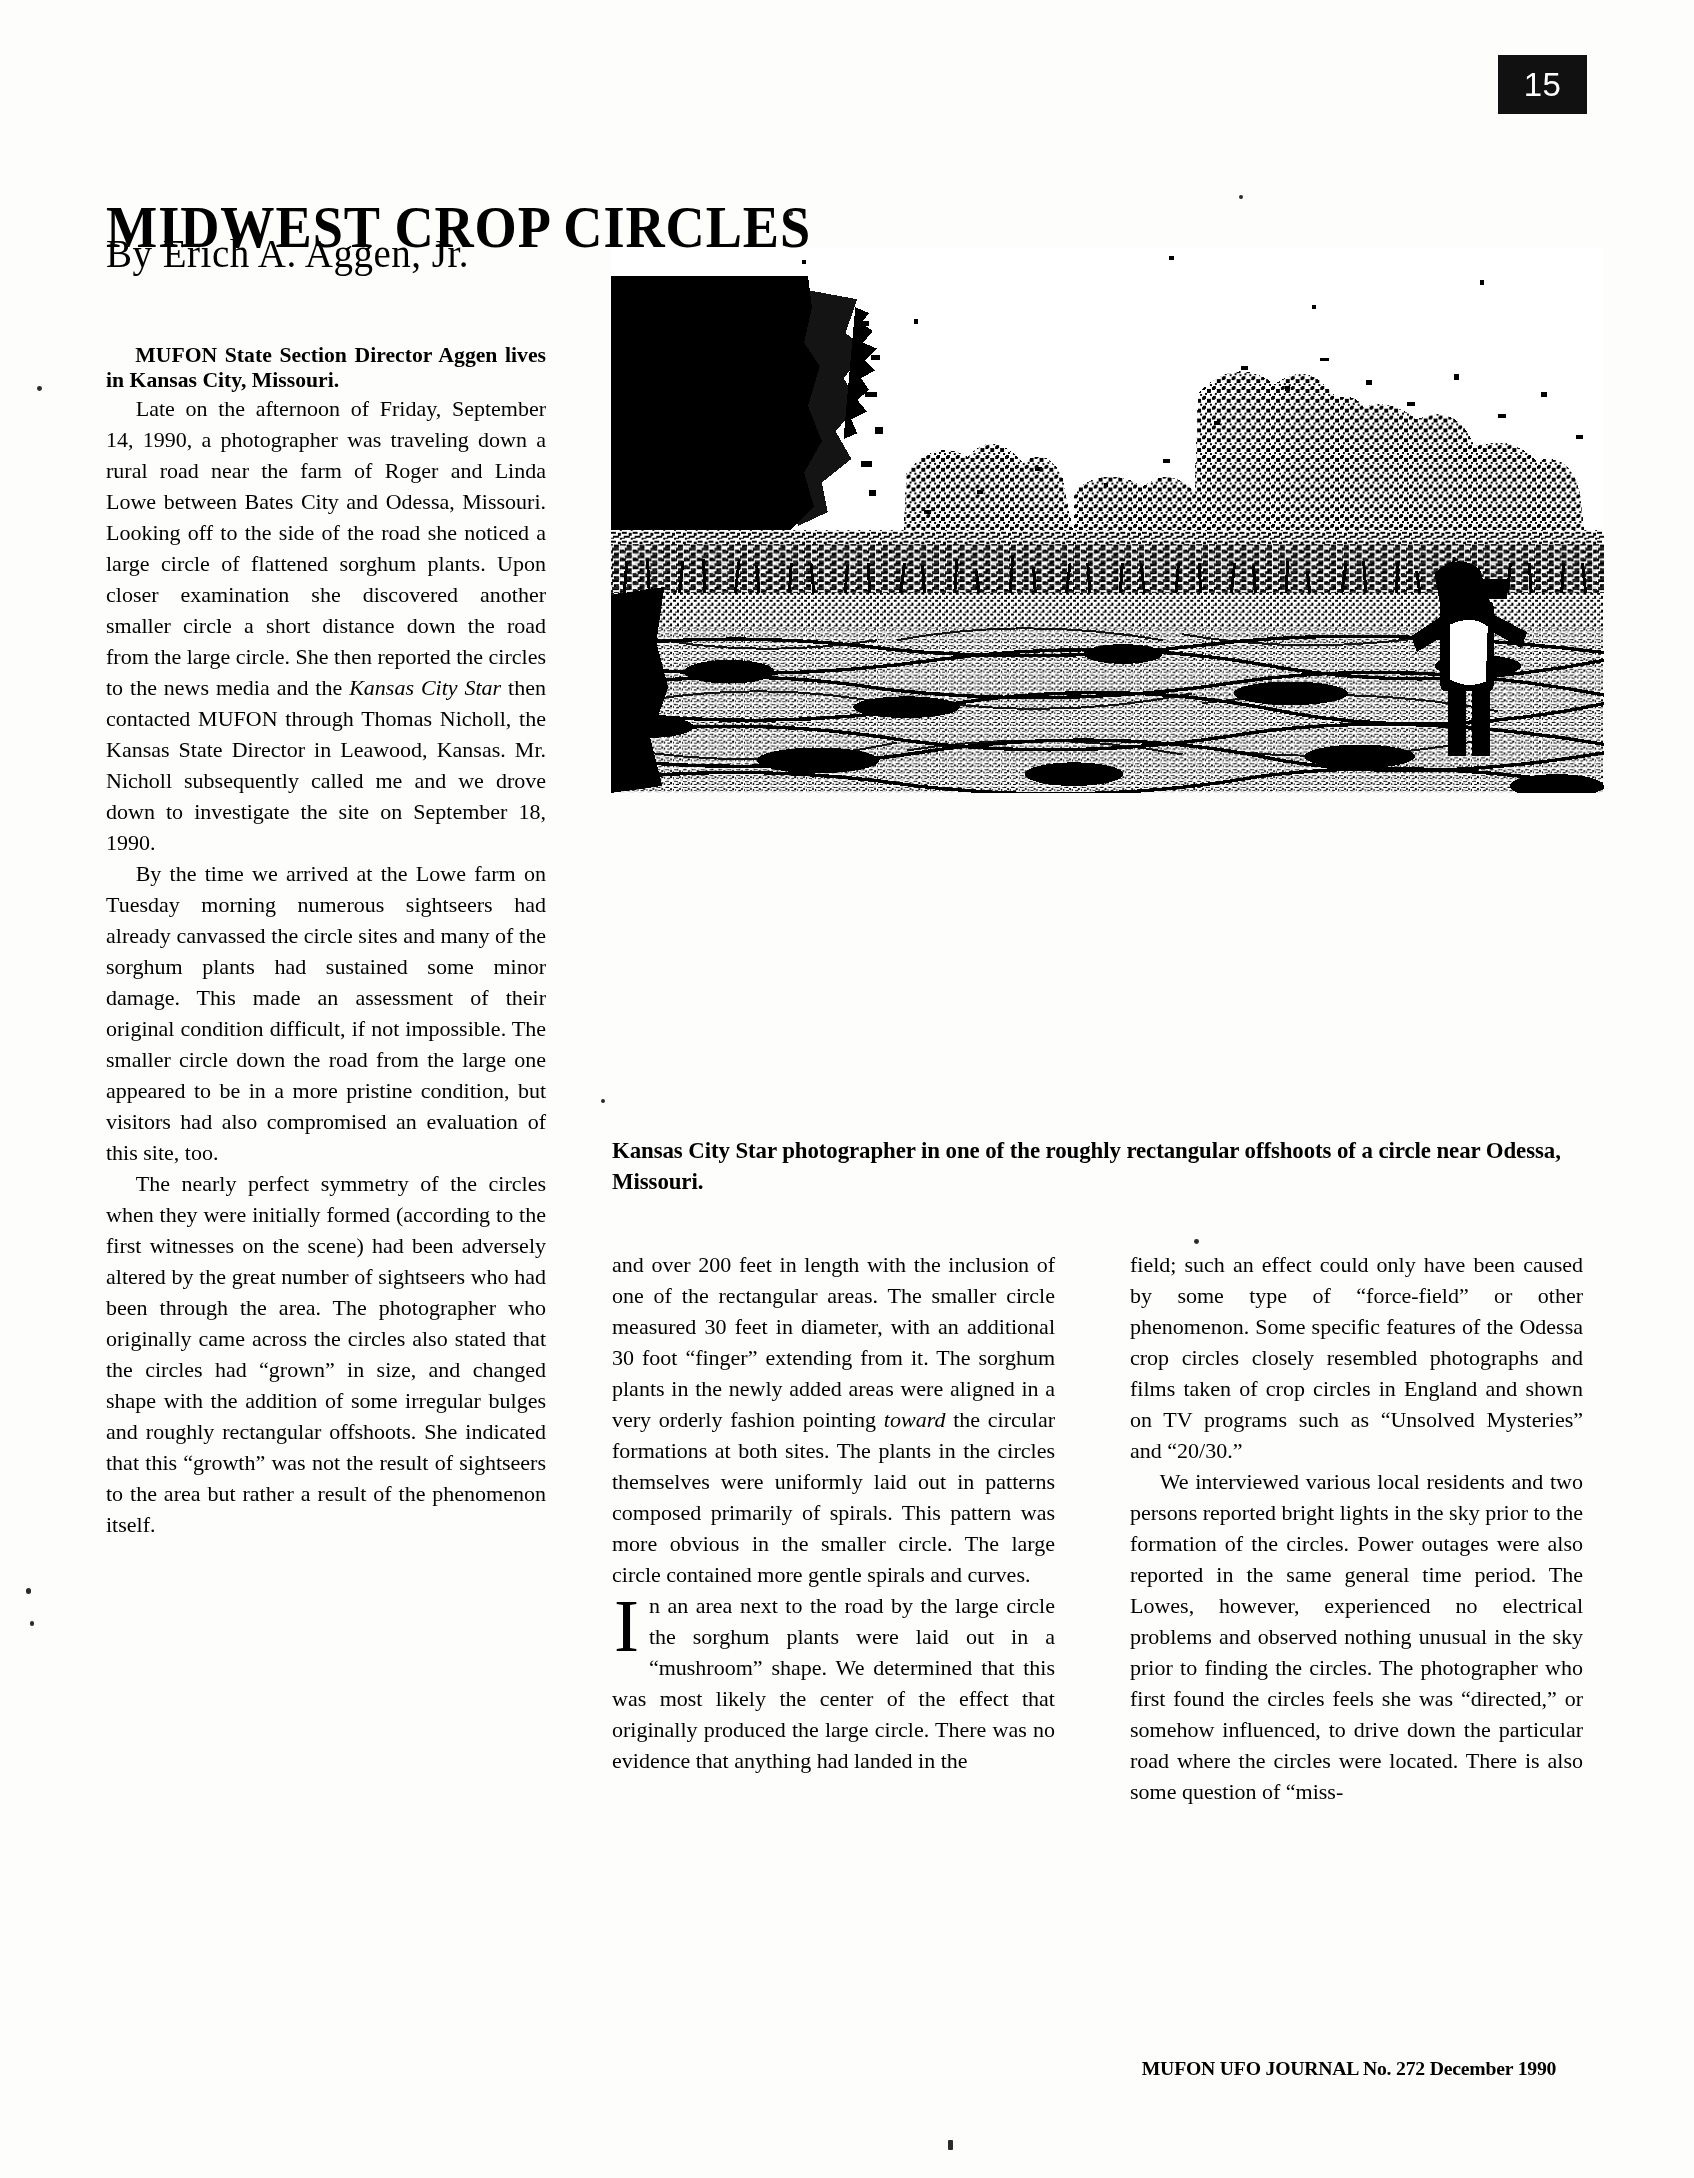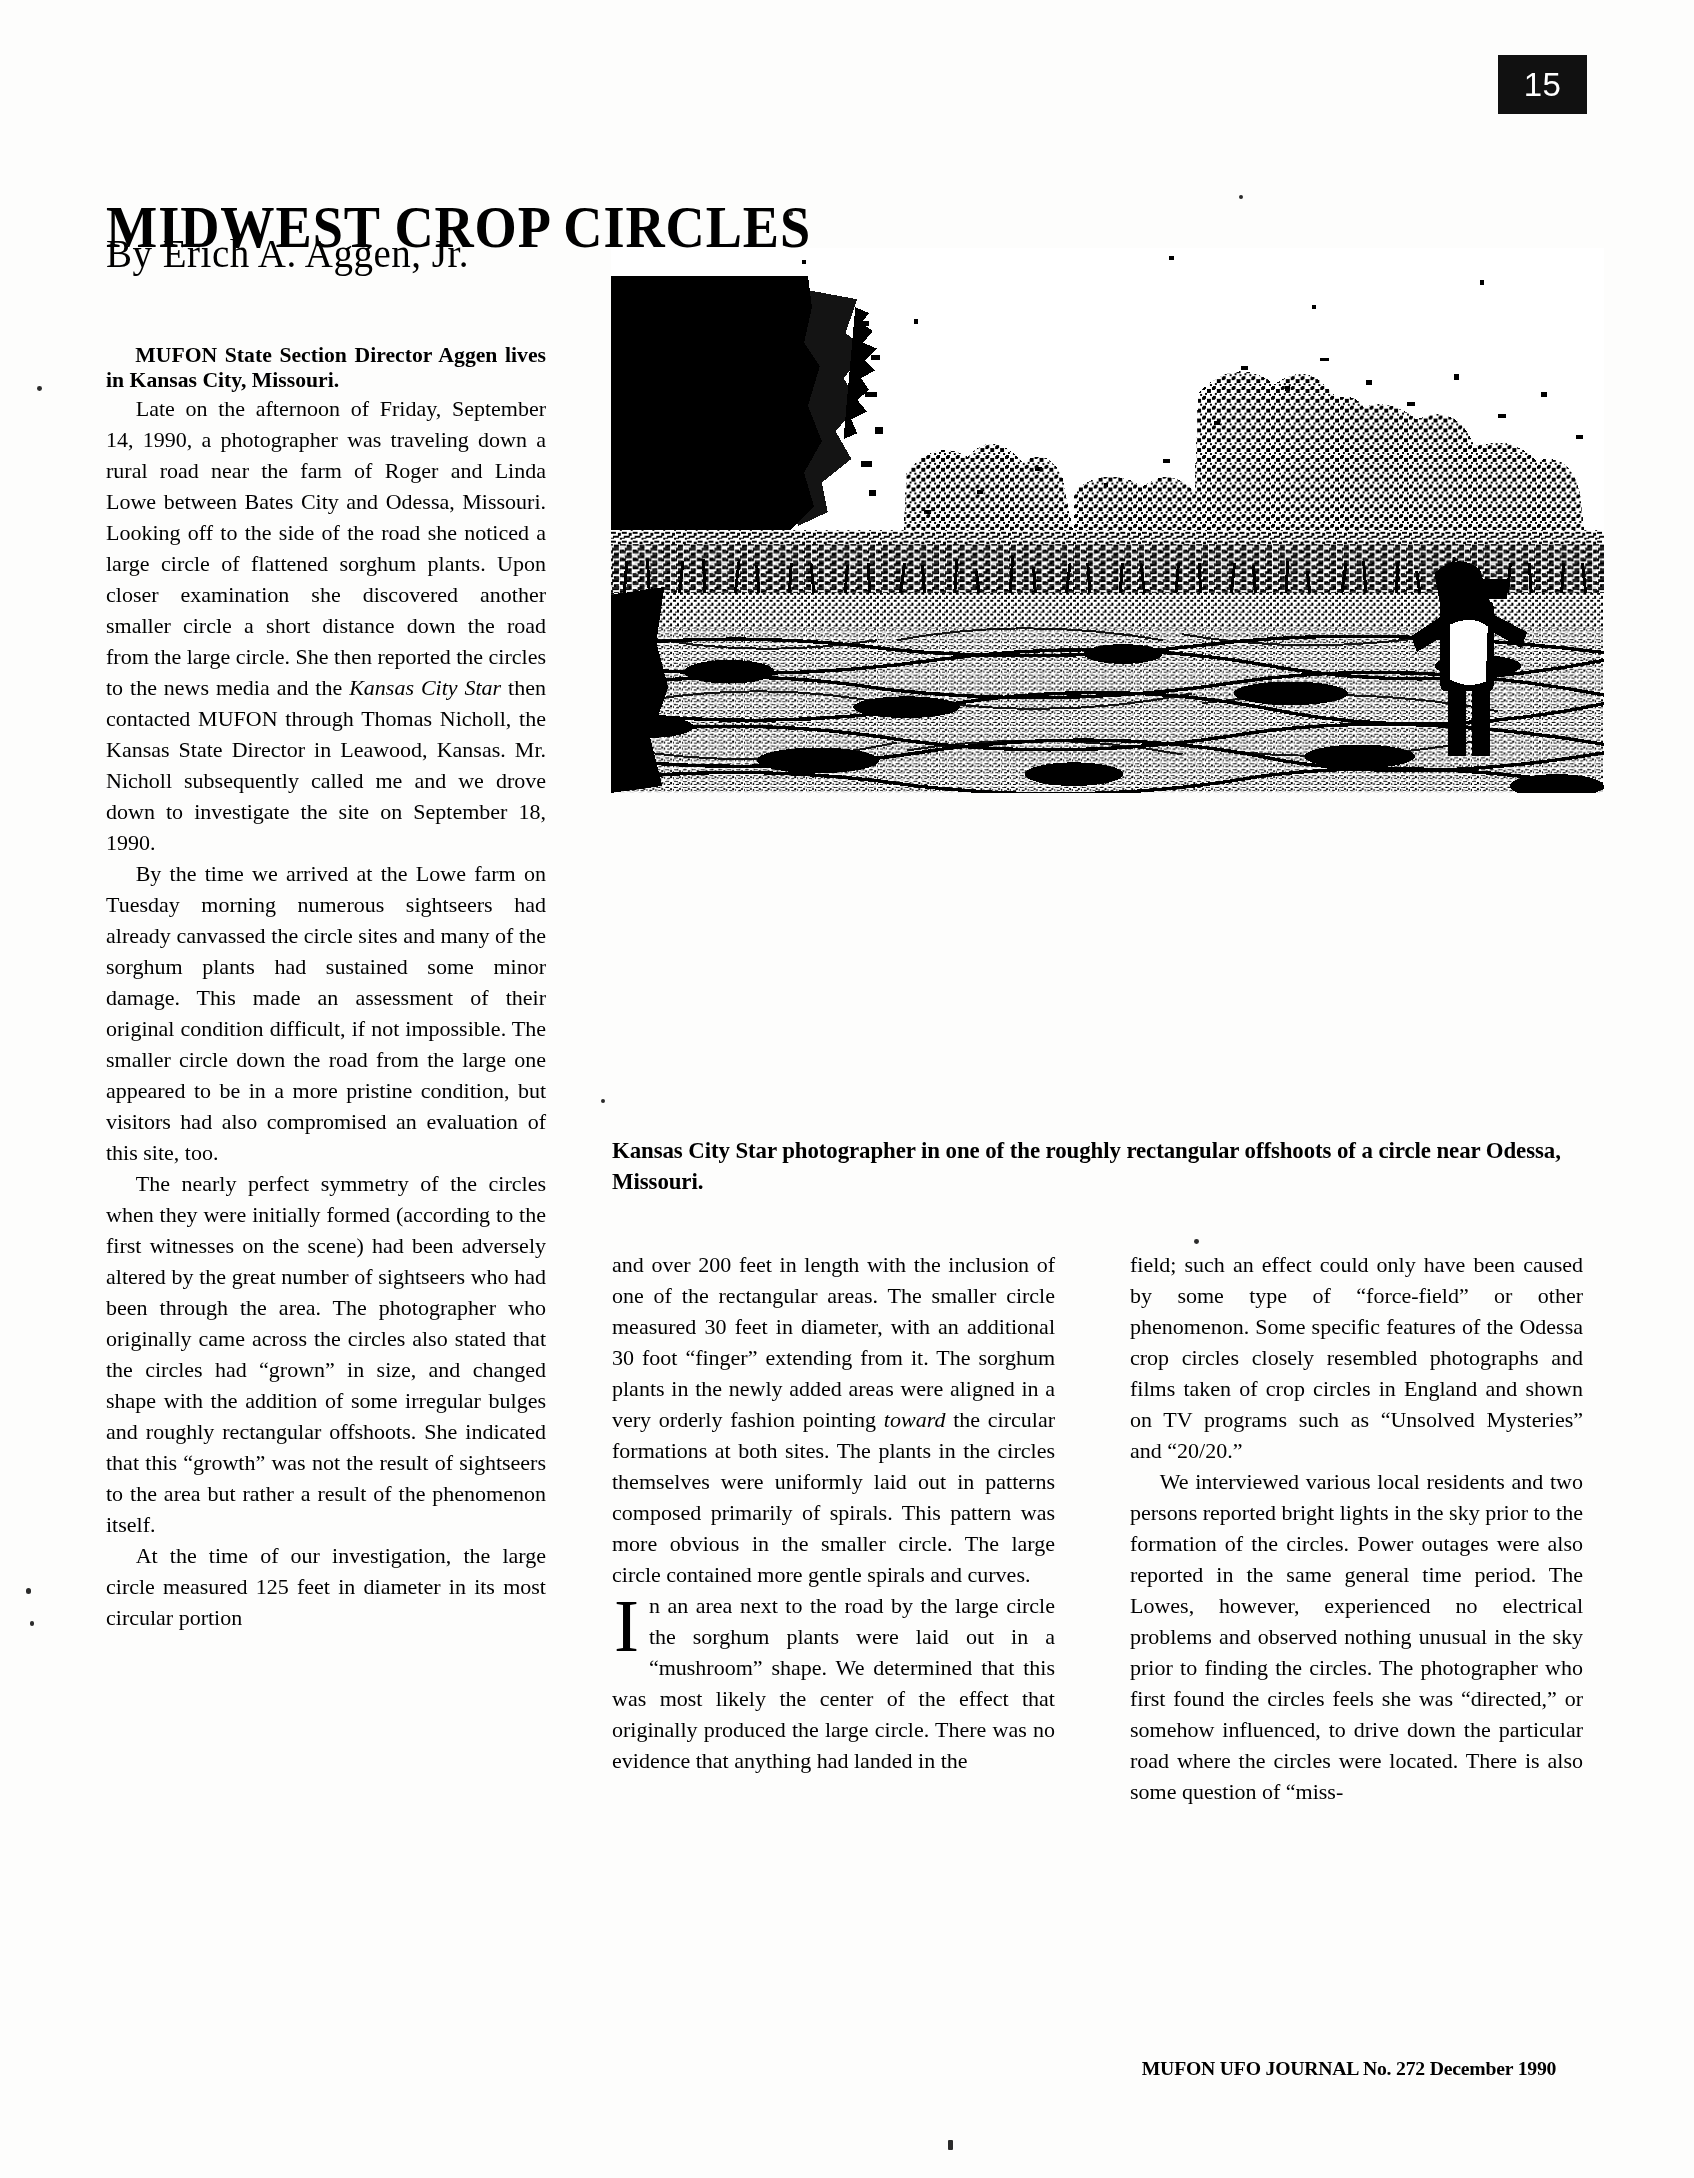--- a/index.html
+++ b/index.html
@@ -337,31 +337,30 @@
 
   <div class="photo-caption">Kansas City Star photographer in one of the roughly rectangular offshoots of a circle near Odessa, Missouri.</div>
 
   <div class="col" id="col-left">
     <p class="standfirst">MUFON State Section Director Aggen lives in Kansas City, Missouri.</p>
 
     <p><span>Late on the afternoon of Friday, September 14, 1990, a photographer was traveling down a rural road near the farm of Roger and Linda Lowe between Bates City and Odessa, Missouri. Looking off to the side of the road she noticed a large circle of flattened sorghum plants. Upon closer examination she discovered another smaller circle a short distance down the road from the large circle. She then reported the circles to the news media and the </span><em>Kansas City Star</em><span> then contacted MUFON through Thomas Nicholl, the Kansas State Director in Leawood, Kansas. Mr. Nicholl subsequently called me and we drove down to investigate the site on September 18, 1990.</span></p>
 
     <p>By the time we arrived at the Lowe farm on Tuesday morning numerous sightseers had already canvassed the circle sites and many of the sorghum plants had sustained some minor damage. This made an assessment of their original condition difficult, if not impossible. The smaller circle down the road from the large one appeared to be in a more pristine condition, but visitors had also compromised an evaluation of this site, too.</p>
     <p>The nearly perfect symmetry of the circles when they were initially formed (according to the first witnesses on the scene) had been adversely altered by the great number of sightseers who had been through the area. The photographer who originally came across the circles also stated that the circles had “grown” in size, and changed shape with the addition of some irregular bulges and roughly rectangular offshoots. She indicated that this “growth” was not the result of sightseers to the area but rather a result of the phenomenon itself.</p>
-    <p>At the time of our investigation, the large circle measured 125 feet in diameter in its most circular portion</p>
   </div>
 
   <div class="col" id="col-mid">
     <p class="noindent"><span>and over 200 feet in length with the inclusion of one of the rectangular areas. The smaller circle measured 30 feet in diameter, with an additional 30 foot “finger” extending from it. The sorghum plants in the newly added areas were aligned in a very orderly fashion pointing </span><em>toward</em><span> the circular formations at both sites. The plants in the circles themselves were uniformly laid out in patterns composed primarily of spirals. This pattern was more obvious in the smaller circle. The large circle contained more gentle spirals and curves.</span></p>
 
     <p class="dropcap-para"><span class="dropcap">I</span><span>n an area next to the road by the large circle the sorghum plants were laid out in a “mushroom” shape. We determined that this was most likely the center of the effect that originally produced the large circle. There was no evidence that anything had landed in the</span></p>
   </div>
 
   <div class="col" id="col-right">
-    <p class="noindent">field; such an effect could only have been caused by some type of “force-field” or other phenomenon. Some specific features of the Odessa crop circles closely resembled photographs and films taken of crop circles in England and shown on TV programs such as “Unsolved Mysteries” and “20/20.”</p>
+    <p class="noindent">field; such an effect could only have been caused by some type of “force-field” or other phenomenon. Some specific features of the Odessa crop circles closely resembled photographs and films taken of crop circles in England and shown on TV programs such as “Unsolved Mysteries” and “20/30.”</p>
     <p>We interviewed various local residents and two persons reported bright lights in the sky prior to the formation of the circles. Power outages were also reported in the same general time period. The Lowes, however, experienced no electrical problems and observed nothing unusual in the sky prior to finding the circles. The photographer who first found the circles feels she was “directed,” or somehow influenced, to drive down the particular road where the circles were located. There is also some question of “miss-</p>
   </div>
 
   <div class="footer">MUFON UFO JOURNAL No. 272 December 1990</div>
 
   <div class="speck" style="top:386px;left:37px;width:4.9px;height:4.9px;"></div>
   <div class="speck" style="top:1588px;left:25.6px;width:5.9px;height:5.9px;"></div>
   <div class="speck" style="top:1621px;left:29.6px;width:4.9px;height:4.9px;"></div>
   <div class="speck" style="top:1099px;left:601px;width:3.9px;height:3.9px;"></div>
   <div class="speck" style="top:1239px;left:1194px;width:4.9px;height:4.9px;"></div>

